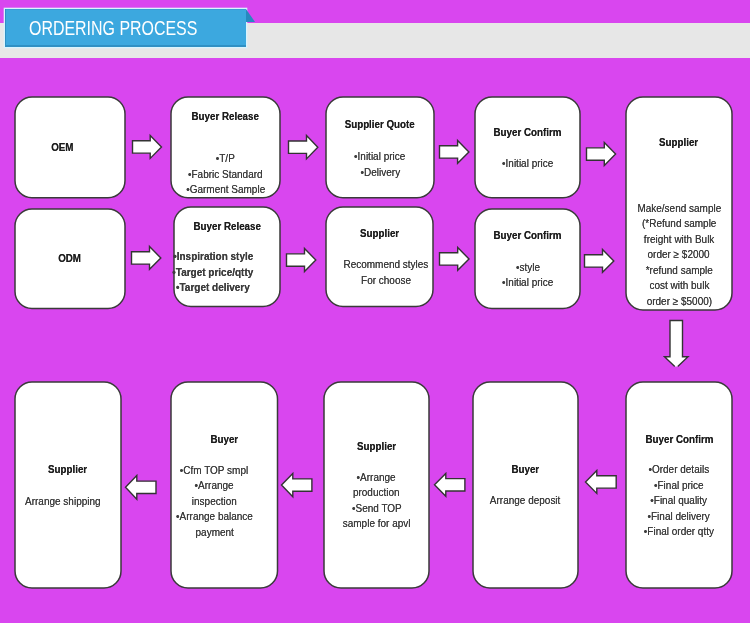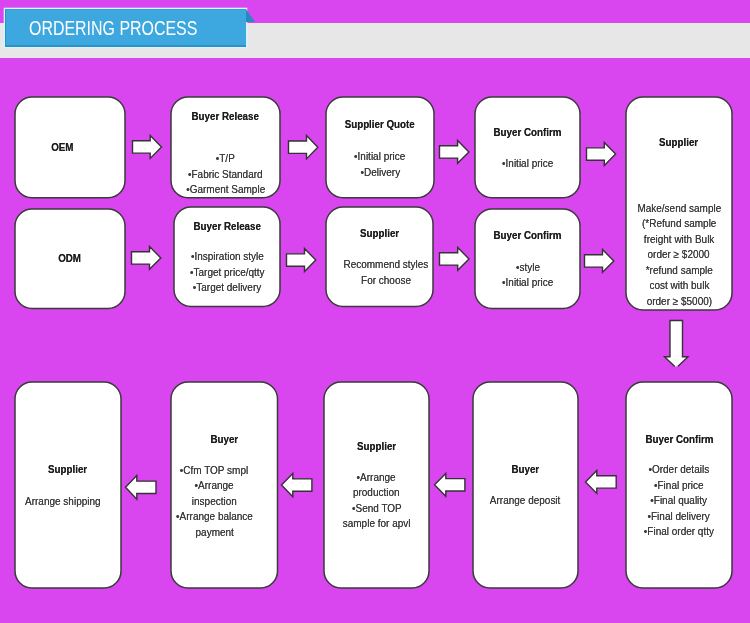--- a/index.html
+++ b/index.html
@@ -85,21 +85,21 @@
         <div><span>order ≥ $5000)</span></div>
       </div>
       <svg class="node" width="112" height="101.5" viewBox="0 0 112 101.5" style="left: 14px; top: 208px;">
         <rect x="1" y="1" width="110" height="99.5" rx="17" ry="17"></rect>
       </svg>
       <div class="node-title" style="left: 15px; top: 252.6px; width: 110px;"><span>ODM</span></div>
       <svg class="node" width="108" height="101.5" viewBox="0 0 108 101.5" style="left: 173px; top: 206px;">
         <rect x="1" y="1" width="106" height="99.5" rx="17" ry="17"></rect>
       </svg>
       <div class="node-title" style="left: 174px; top: 220.6px; width: 106px;"><span>Buyer Release</span></div>
-      <div class="node-body" style="left: 174px; top: 249.1px; width: 106px;">
+      <div class="node-body" style="left: 160px; top: 249.1px; width: 106px; font-weight: bold;">
         <div><span>•Inspiration style</span></div>
         <div><span>•Target price/qtty</span></div>
         <div><span>•Target delivery</span></div>
       </div>
       <svg class="node" width="109" height="101.5" viewBox="0 0 109 101.5" style="left: 325px; top: 206px;">
         <rect x="1" y="1" width="107" height="99.5" rx="17" ry="17"></rect>
       </svg>
       <div class="node-title" style="left: 326px; top: 228px; width: 107px;"><span>Supplier</span></div>
       <div class="node-body" style="left: 326px; top: 257.4px; width: 120px;">
         <div><span>Recommend styles</span></div>

